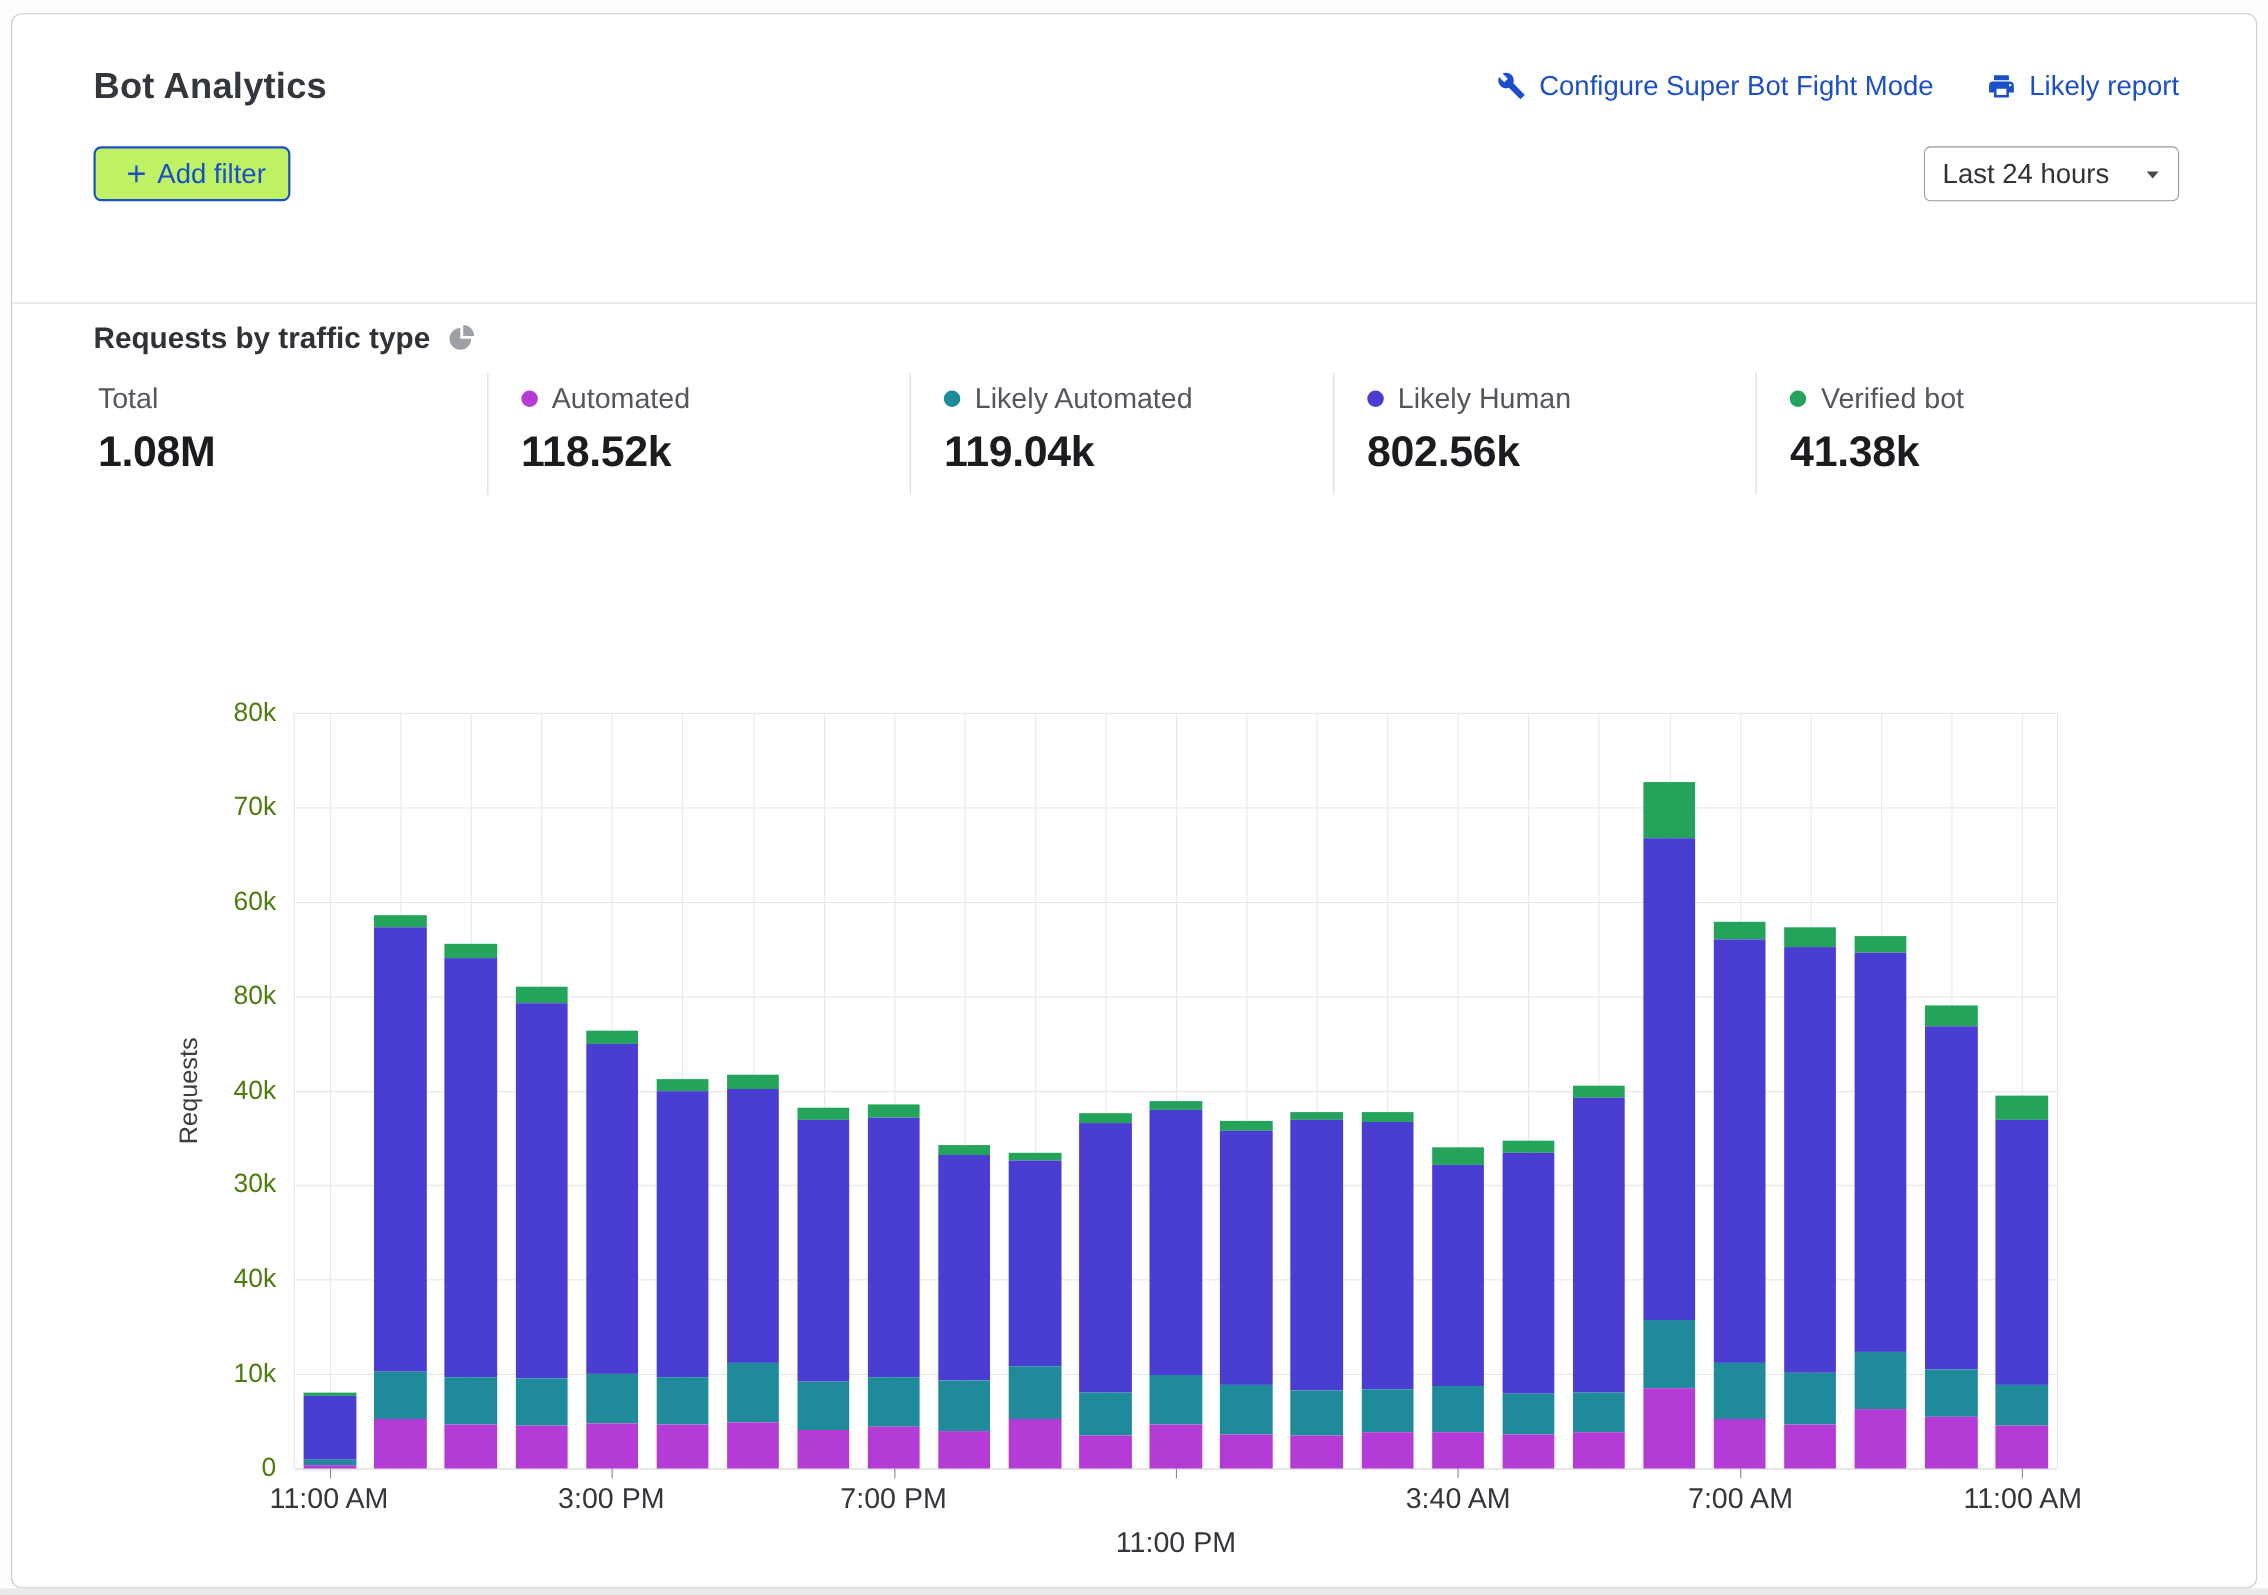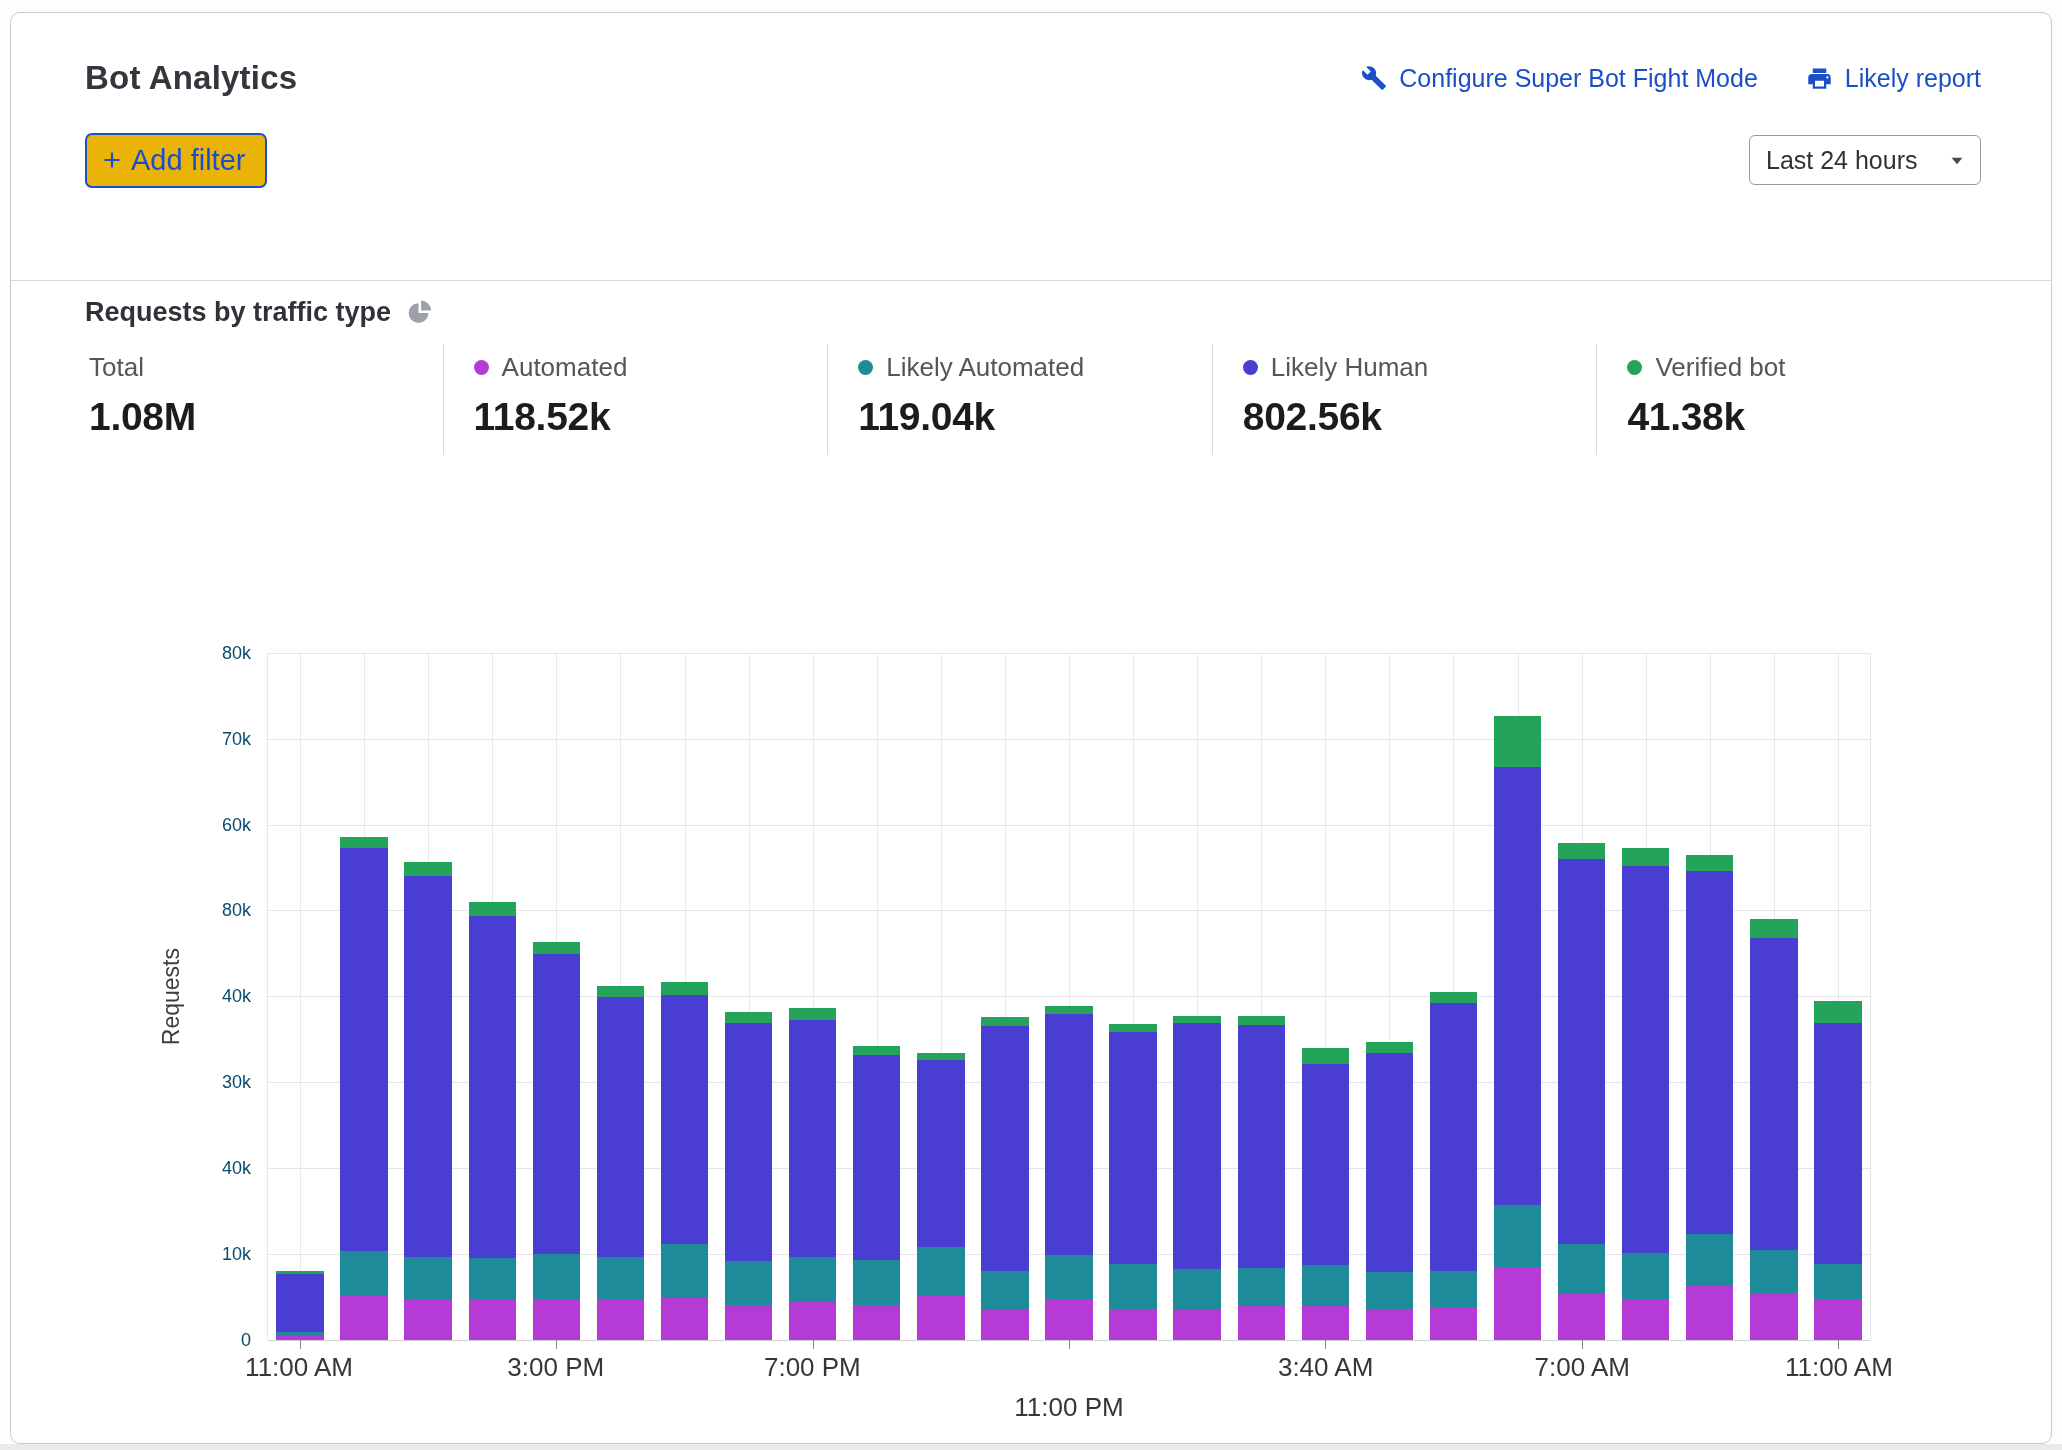--- a/index.html
+++ b/index.html
@@ -15,22 +15,22 @@
     background:#FFFFFF; border:1px solid #C9CBCE; border-radius:10px; overflow:hidden;
   }
   .card-header { padding:46px 70px 92px 74px; }
   .header-row { display:flex; justify-content:space-between; align-items:center; }
   .page-title { font-size:33px; font-weight:700; color:#33363C; margin:0; letter-spacing:.2px; }
   .header-links { display:flex; gap:48px; align-items:center; }
   .text-link { display:flex; align-items:center; gap:12px; color:#1B4FC8; font-size:25px; text-decoration:none; cursor:pointer; }
   .text-link svg { flex-shrink:0; }
   .controls-row { display:flex; justify-content:space-between; align-items:center; margin-top:36px; }
   .add-filter-btn {
-    display:flex; align-items:center; gap:6px; border:2px solid #1B4FC8; background:#eab308;
-    color:#1B4FC8; font-size:29px; border-radius:7px; padding:8px 20px 8px 12px; cursor:pointer;
+    display:flex; align-items:center; gap:6px; border:2px solid #1B4FC8; background:#bef264;
+    color:#1B4FC8; font-size:25px; border-radius:7px; padding:8px 20px 8px 24px; cursor:pointer;
     font-family:inherit; line-height:1.2;
   }
   .select {
     display:flex; justify-content:space-between; align-items:center; width:232px; height:50px;
     border:1px solid #969A9E; border-radius:6px; padding:0 10px 0 16px; font-size:25px; color:#2F3237; cursor:pointer;
     background:#fff;
   }
   .divider { border-top:1px solid #D8D9DB; }
   .section { padding:16px 70px 0 74px; }
   .section-heading-row { display:flex; align-items:center; gap:15px; }
@@ -39,21 +39,21 @@
   .stat { flex:1; padding:8px 0 16px 30px; border-left:1px solid #D8D9DB; }
   .stat:first-child { border-left:none; padding-left:4px; }
   .stat-label { display:flex; align-items:center; gap:13px; font-size:26px; color:#53565C; }
   .dot { width:15px; height:15px; border-radius:50%; flex-shrink:0; }
   .stat-value { font-size:39px; font-weight:700; color:#1A1C1F; margin-top:12px; letter-spacing:-.3px; }
   .chart-outer { margin-top:198px; padding:0 110px 0 64px; }
   .chart-flex { display:flex; }
   .y-title { width:44px; height:687px; display:flex; align-items:center; justify-content:center; }
   .y-title span { writing-mode:vertical-rl; transform:rotate(180deg); font-size:23px; color:#3A3D42; }
   .y-ticks { width:74px; height:687px; position:relative; }
-  .y-tick-label { position:absolute; right:16px; transform:translateY(-50%); font-size:18px; color:#0c4a6e; }
+  .y-tick-label { position:absolute; right:16px; transform:translateY(-50%); font-size:24px; color:#4d7c0f; }
   .chart-right { flex:1; }
   .plot { height:687px; position:relative; border-left:1px solid #E7E7E9; border-right:1px solid #E7E7E9; }
   .h-gridline { position:absolute; left:0; right:0; height:1px; background:#E5E5E7; z-index:0; }
   .h-gridline.zero { background:#D2D2D4; }
   .v-gridline { position:absolute; top:0; bottom:0; width:1px; background:#E9E9EB; z-index:0; }
   .bars { position:absolute; inset:0; display:flex; z-index:1; }
   .bar-slot { width:4%; height:100%; display:flex; align-items:flex-end; justify-content:center; }
   .bar { width:74%; height:100%; display:flex; flex-direction:column; justify-content:flex-end; }
   .seg { width:100%; flex-shrink:0; }
   .x-tickmark { position:absolute; top:100%; width:1px; height:9px; background:#85888C; }

